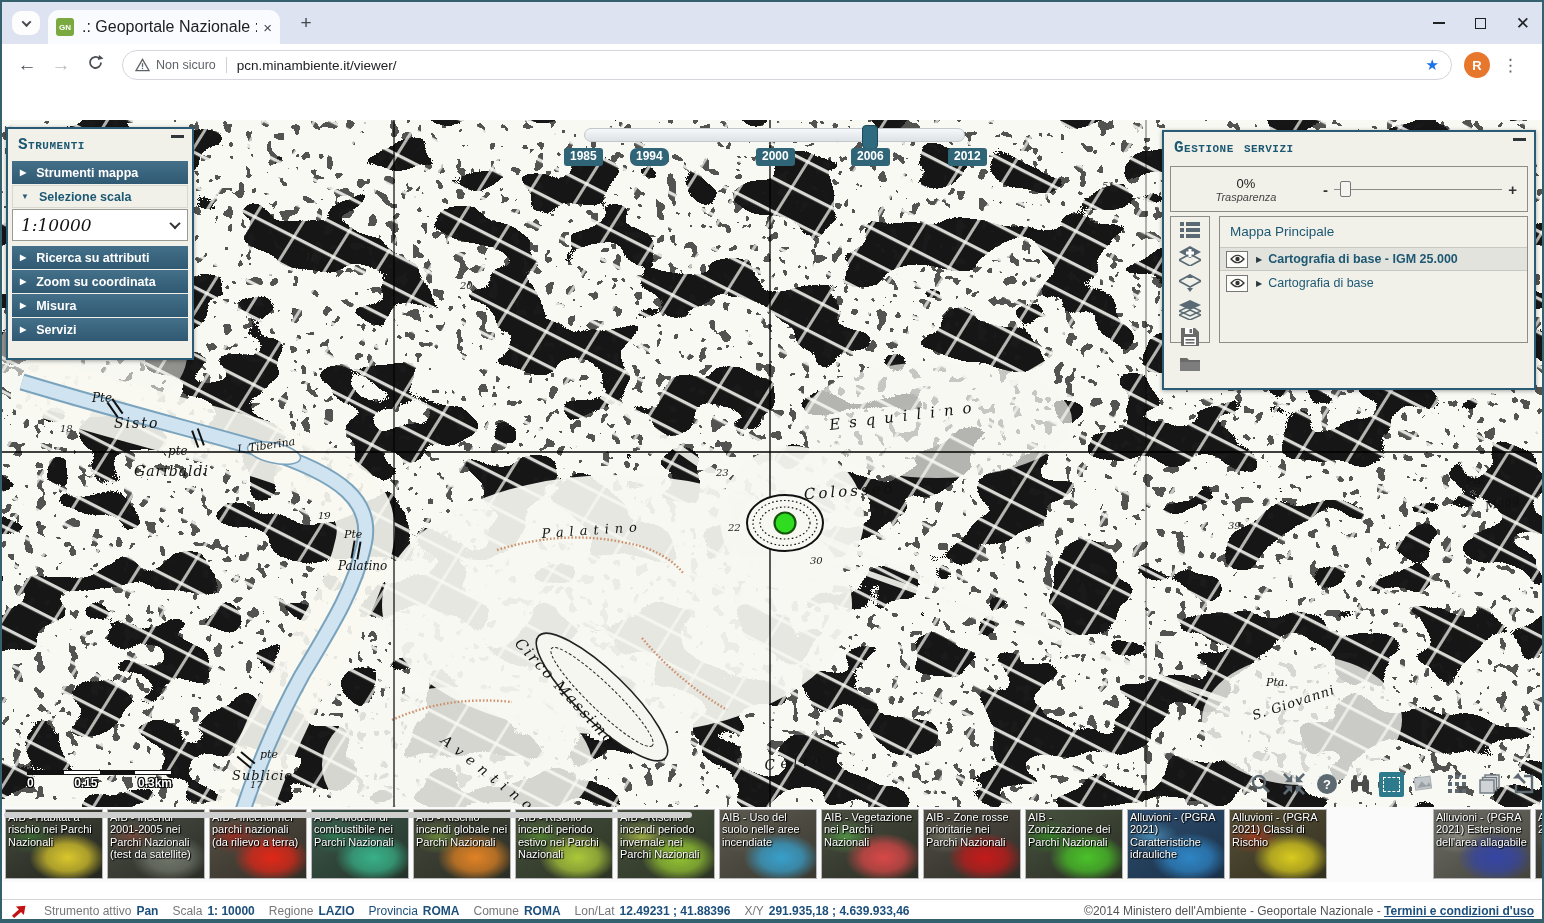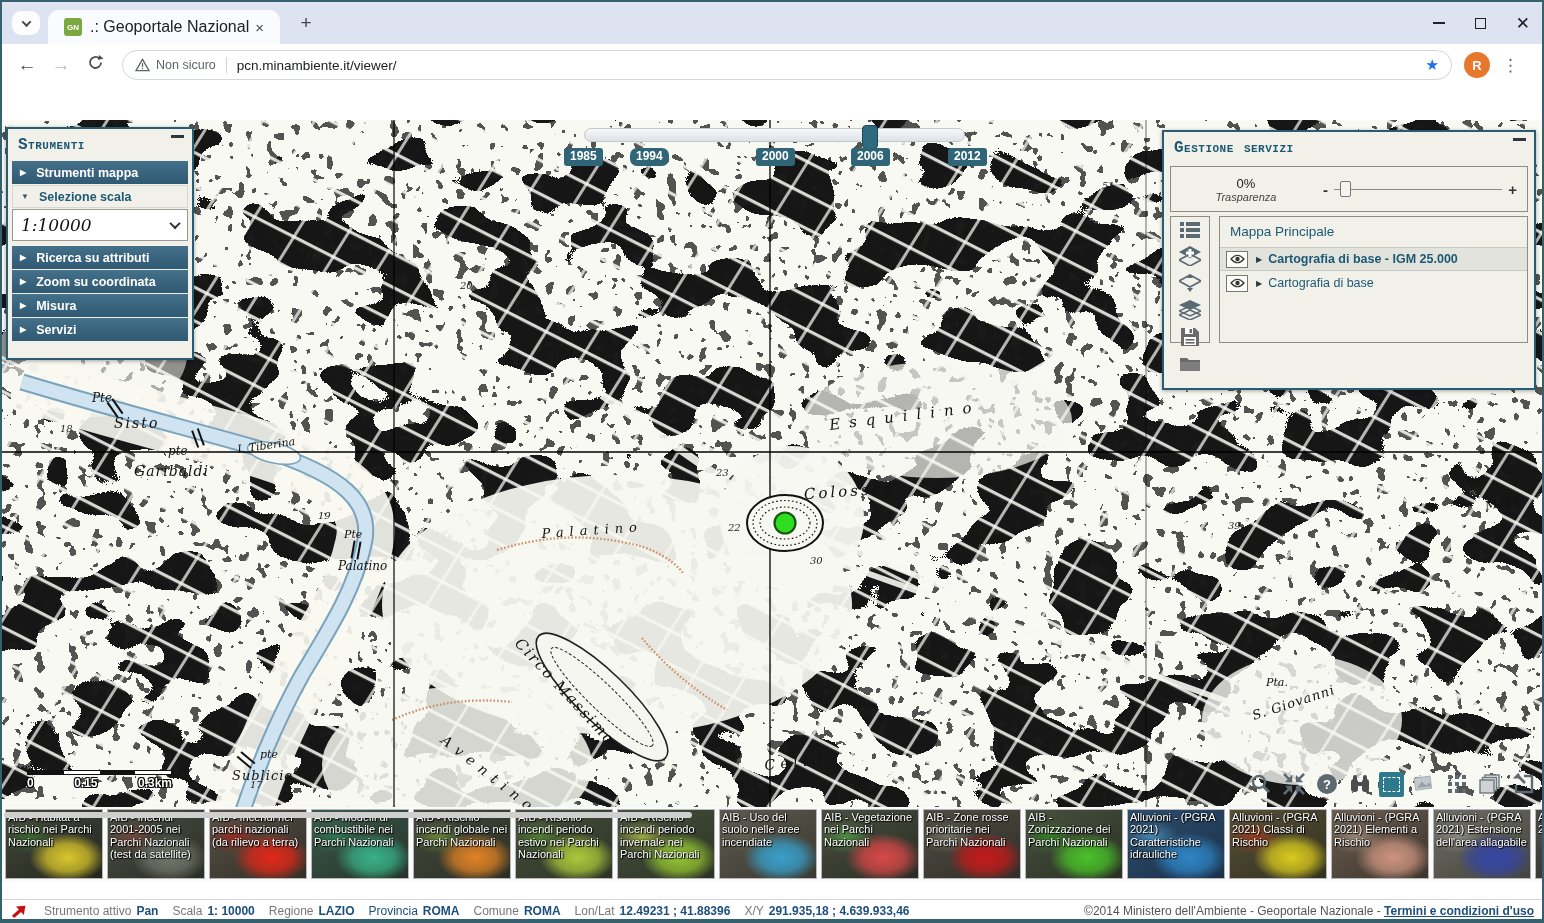--- a/index.html
+++ b/index.html
@@ -3,21 +3,21 @@
 <meta charset="utf-8">
 <style>
   * { margin:0; padding:0; box-sizing:border-box; }
   html,body { width:1544px; height:923px; font-family:"Liberation Sans", sans-serif; background:#fff; }
   .window { position:relative; width:1544px; height:923px; border:2px solid #35606e; border-bottom:4px solid #35606e; overflow:hidden; background:#fff; }
 
   
   .titlebar { position:absolute; left:0; top:0; width:100%; height:42px; background:#dee3f2; }
   .tabsearch { position:absolute; left:10px; top:9px; width:28px; height:24px; background:#fdfdfe; border-radius:9px; display:flex; align-items:center; justify-content:center; }
   .chev { display:inline-block; width:7px; height:7px; border-right:2px solid #45494e; border-bottom:2px solid #45494e; transform:rotate(45deg) translate(-1px,-1px); }
-  .tab { position:absolute; left:46px; top:8px; width:232px; height:34px; background:#fafbff; border-radius:11px 11px 0 0; display:flex; align-items:center; padding:0 16px; }
+  .tab { position:absolute; left:46px; top:8px; width:232px; height:34px; background:#fafbff; border-radius:11px 11px 0 0; display:flex; align-items:center; padding:0 8px; }
   .favicon { width:18px; height:18px; border-radius:3px; background:#7aa93f; color:#fff; font-size:8px; font-weight:bold; display:flex; align-items:center; justify-content:center; flex:0 0 auto; }
   .tab-title { margin-left:8px; font-size:16px; color:#202124; white-space:nowrap; overflow:hidden; flex:1 1 auto; }
   .tab-close { font-size:15px; color:#45494e; margin-left:6px; line-height:1; }
   .newtab { position:absolute; left:292px; top:9px; width:24px; height:24px; font-size:19px; color:#45494e; display:flex; align-items:center; justify-content:center; }
   .wincontrols { position:absolute; right:12px; top:0; height:42px; display:flex; align-items:center; gap:30px; }
   .win-min { width:12px; height:0; border-top:2px solid #202124; display:inline-block; }
   .win-max { width:11px; height:11px; border:1.5px solid #202124; display:inline-block; }
   .win-close { font-size:17px; color:#202124; line-height:1; }
 
   .toolbar { position:absolute; left:0; top:42px; width:100%; height:42px; background:#fff; display:flex; align-items:center; }
@@ -578,24 +578,20 @@
       <div class="thumb" style="left: 1125px;">
         <div class="thumb-img" style="background: radial-gradient(55% 50% at 64% 70%, rgb(46, 132, 196) 0%, rgba(46, 132, 196, 0.733) 40%, transparent 72%), radial-gradient(40% 35% at 25% 40%, rgba(88, 170, 216, 0.667) 0%, transparent 70%), linear-gradient(150deg, rgb(46, 78, 110) 0%, rgb(26, 48, 72) 100%);"></div>
         <div class="thumb-label">Alluvioni - (PGRA 2021) Caratteristiche idrauliche</div>
       </div>
 
       <div class="thumb" style="left: 1227px;">
         <div class="thumb-img" style="background: radial-gradient(55% 50% at 64% 70%, rgb(216, 202, 30) 0%, rgba(216, 202, 30, 0.733) 40%, transparent 72%), radial-gradient(40% 35% at 25% 40%, rgba(192, 56, 24, 0.667) 0%, transparent 70%), linear-gradient(150deg, rgb(87, 80, 56) 0%, rgb(51, 48, 31) 100%);"></div>
         <div class="thumb-label">Alluvioni - (PGRA 2021) Classi di Rischio</div>
       </div>
 
-      <div class="thumb" style="left: 1329px;">
-        <div class="thumb-img" style="background: radial-gradient(55% 50% at 64% 70%, rgb(204, 148, 128) 0%, rgba(204, 148, 128, 0.733) 40%, transparent 72%), radial-gradient(40% 35% at 25% 40%, rgba(184, 162, 142, 0.667) 0%, transparent 70%), linear-gradient(150deg, rgb(108, 94, 82) 0%, rgb(60, 52, 44) 100%);"></div>
-        <div class="thumb-label">Alluvioni - (PGRA 2021) Elementi a Rischio</div>
-      </div>
 
       <div class="thumb" style="left: 1431px;">
         <div class="thumb-img" style="background: radial-gradient(55% 50% at 64% 70%, rgb(52, 68, 164) 0%, rgba(52, 68, 164, 0.733) 40%, transparent 72%), radial-gradient(40% 35% at 25% 40%, rgba(156, 156, 146, 0.667) 0%, transparent 70%), linear-gradient(150deg, rgb(110, 110, 102) 0%, rgb(68, 68, 62) 100%);"></div>
         <div class="thumb-label">Alluvioni - (PGRA 2021) Estensione dell'area allagabile</div>
       </div>
 
       <div class="thumb" style="left: 1533px;">
         <div class="thumb-img" style="background: radial-gradient(55% 50% at 64% 70%, rgb(90, 90, 82) 0%, rgba(90, 90, 82, 0.733) 40%, transparent 72%), radial-gradient(40% 35% at 25% 40%, rgba(106, 106, 96, 0.667) 0%, transparent 70%), linear-gradient(150deg, rgb(76, 76, 70) 0%, rgb(44, 44, 40) 100%);"></div>
         <div class="thumb-label">Alluvioni - (PGRA 2021)</div>
       </div>

